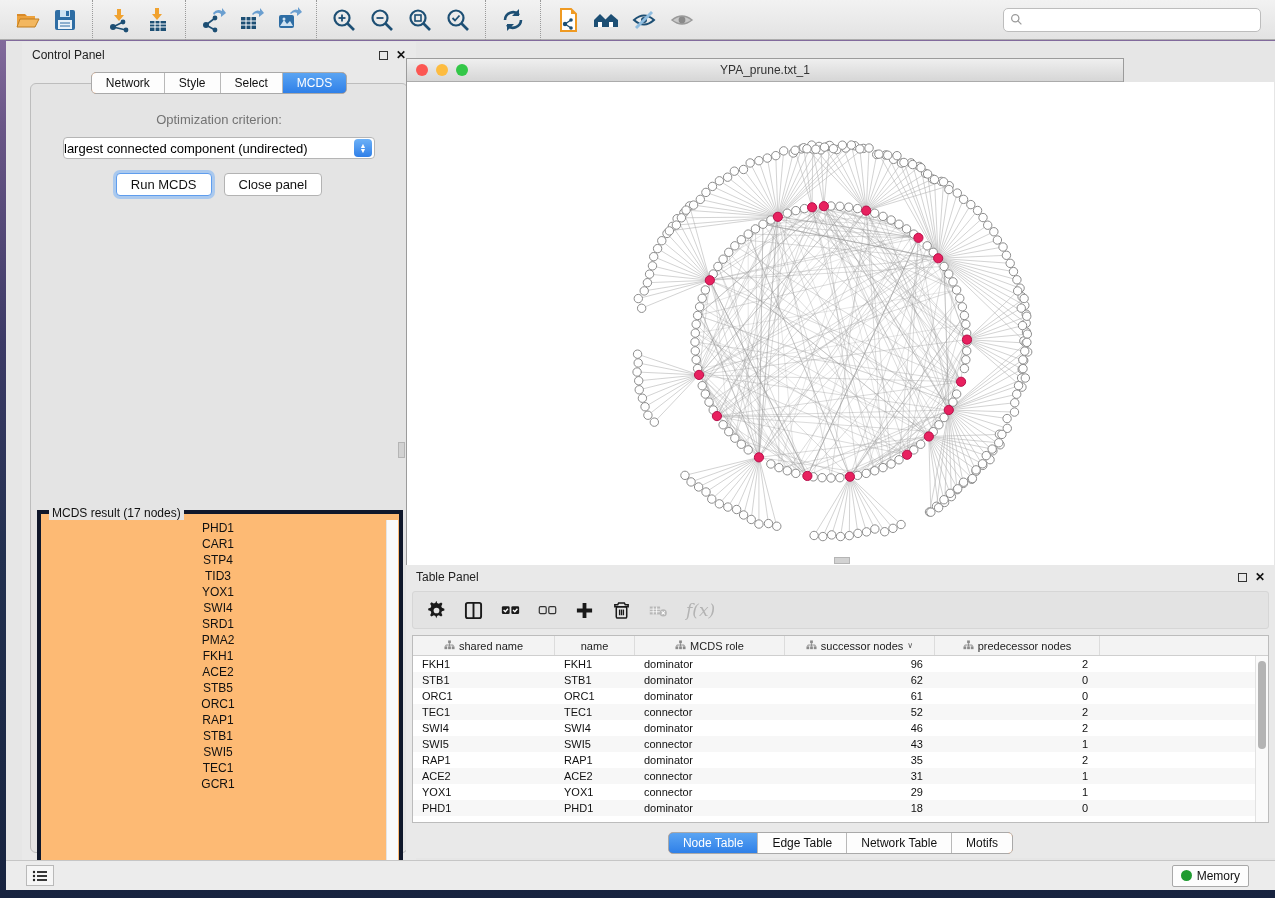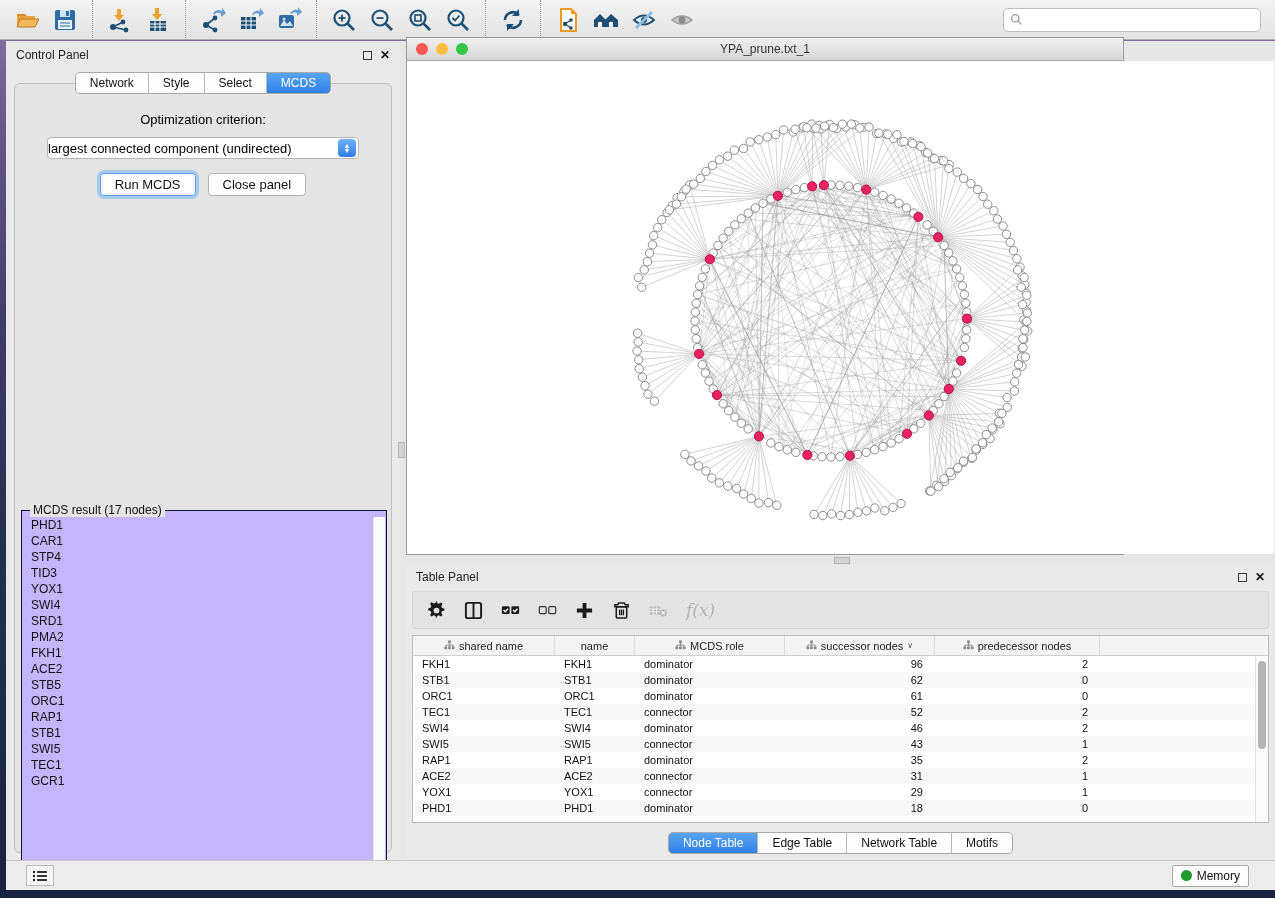--- a/index.html
+++ b/index.html
@@ -25,52 +25,52 @@
   
   .app-bg { position:absolute; left:6px; top:41px; width:1269px; height:819px; background:#e6e6e6; }
 
   
   .ptitle { display:flex; align-items:center; font-size:12px; color:#222; }
   .ptools { margin-left:auto; display:flex; align-items:center; gap:8px; }
   .float-ico { width:9px; height:9px; border:1.5px solid #333; display:inline-block; }
   .close-ico { font-size:12px; font-weight:bold; color:#111; line-height:9px; }
 
   
-  .control-panel { position:absolute; left:6px; top:42px; width:394px; height:818px; background:#e9e9e9; }
+  .control-panel { position:absolute; left:22px; top:42px; width:394px; height:818px; background:#e9e9e9; }
   .cp-titlebar { height:26px; padding:0 10px; }
   .cp-tabs { position:absolute; left:0; top:30px; width:100%; display:flex; justify-content:center; z-index:2; }
   .tabgrp { display:flex; border:1px solid #a9a9a9; border-radius:5px; overflow:hidden; background:#f97316; }
   .tab { padding:3px 14px; font-size:12px; color:#111; background:#fdfdfd; border-right:1px solid #b9b9b9; cursor:default; }
   .tab:last-child { border-right:none; }
   .tab.active { background:linear-gradient(#5aa4f2,#2f80e8); color:#fff; }
   .cp-content { position:absolute; left:8px; top:41px; width:378px; height:770px;
     background:#e4e4e4; border:1px solid #bdbdbd; border-radius:6px; }
-  .crit-label { text-align:center; margin-top:28px; font-size:13px; color:#000000; }
+  .crit-label { text-align:center; margin-top:28px; font-size:13px; color:#737373; }
   .dropdown { margin:10px auto 0; width:312px; height:22px; background:#fff; border:1px solid #b5b5b5;
     border-radius:4px; display:flex; align-items:center; font-size:13px; }
   .dropdown .dd-text { flex:1; white-space:nowrap; overflow:hidden; }
   .dd-stepper { width:18px; height:18px; margin-right:2px; border-radius:4px;
     background:linear-gradient(#6db1f7,#2f7fe8); display:flex; flex-direction:column; align-items:center; justify-content:center; }
   .dd-stepper span { color:#fff; font-size:7px; line-height:5px; }
   .btn-row { display:flex; justify-content:center; gap:12px; margin-top:14px; }
   .push-btn { font-size:13px; color:#111; background:#fff; border:1px solid #b3b3b3; border-radius:4px;
     padding:3px 14px; }
   .push-btn.focused { border-color:#5f9ded; box-shadow:0 0 0 3px #aac9ee; }
   .groupbox { position:absolute; left:6px; top:426px; width:366px; height:368px;
-    border:1px solid #0f172a; background:#c4b5fd; }
+    border:4px solid #0f172a; background:#fdba74;text-align:center; }
   .groupbox legend { position:absolute; top:-8px; left:8px; background:#e4e4e4; padding:0 3px;
     font-size:12px; color:#111; }
   .mcds-list { position:absolute; left:1px; top:6px; bottom:1px; right:13px; overflow:hidden;
     font-size:12px; color:#111; padding-left:8px; }
   .mcds-list div { line-height:16px; }
   .mcds-scroll { position:absolute; right:1px; top:6px; bottom:1px; width:12px; background:#fafafa;
     border-left:1px solid #e4e4e4; }
 
   
-  .net-window { position:absolute; left:406px; top:37px; width:718px; height:518px;
+  .net-window { position:absolute; left:406px; top:58px; width:718px; height:518px;
     border:1px solid #9b9b9b; background:#fff; }
   .net-titlebar { height:23px; background:linear-gradient(#efefef,#d6d6d6); border-bottom:1px solid #ababab;
     position:relative; display:flex; align-items:center; justify-content:center; font-size:12px; color:#333; }
   .lights { position:absolute; left:9px; top:5px; display:flex; gap:8px; }
   .light { width:12px; height:12px; border-radius:50%; }
   .net-canvas { width:867px; height:493px; background:#fff; }
 
   
   .v-grip { position:absolute; left:398px; top:442px; width:7px; height:16px; background:#d2d2d2; border:1px solid #b5b5b5; }
   .h-grip { position:absolute; left:834px; top:557px; width:16px; height:7px; background:#d2d2d2; border:1px solid #b5b5b5; }

